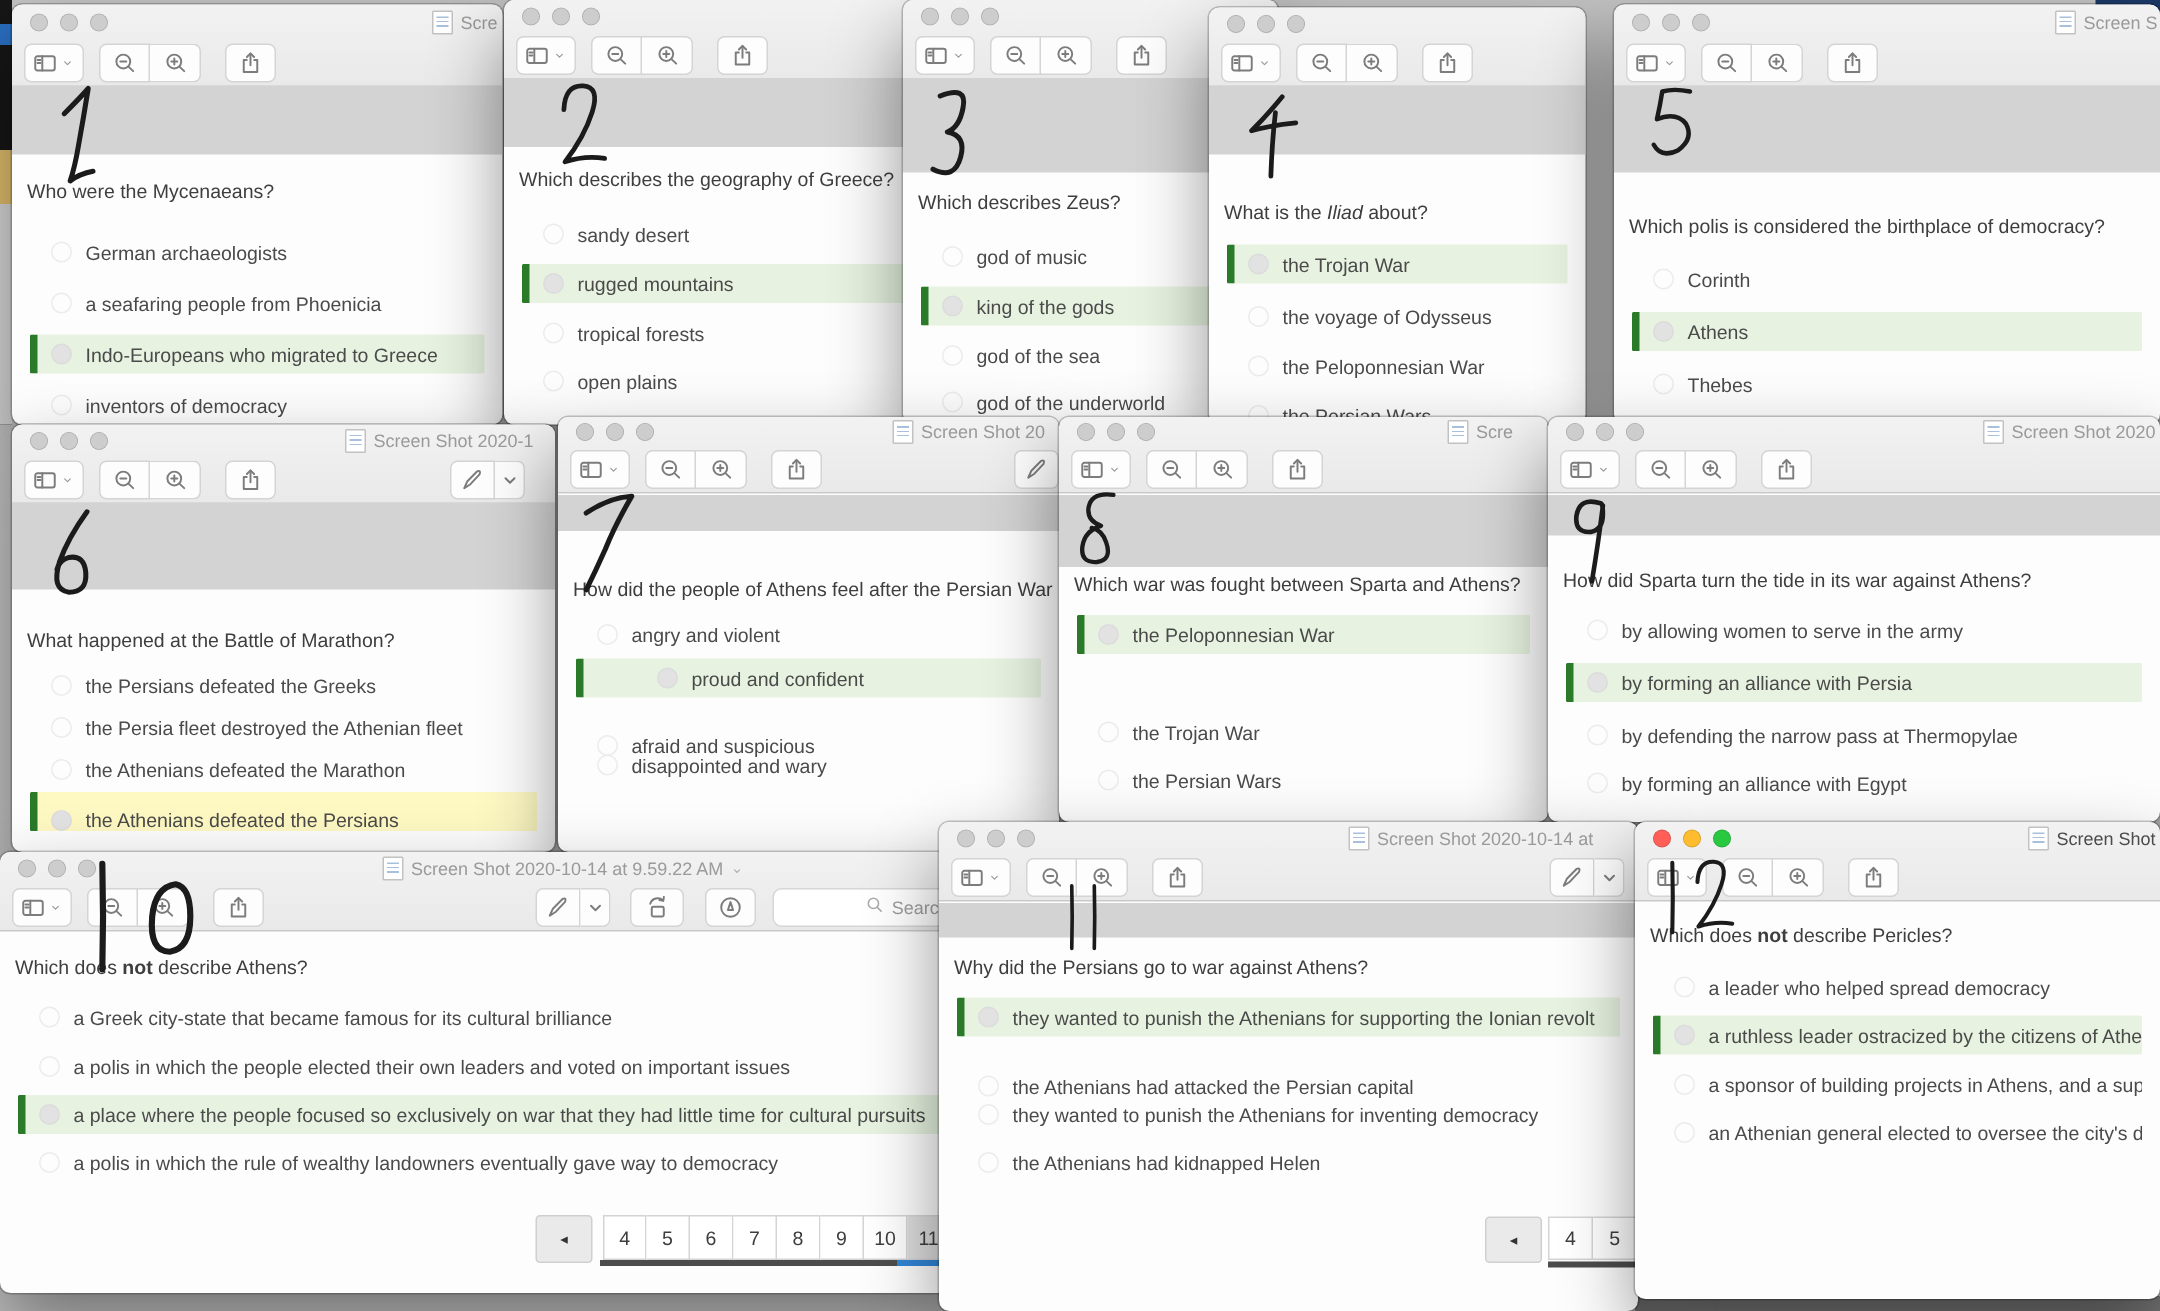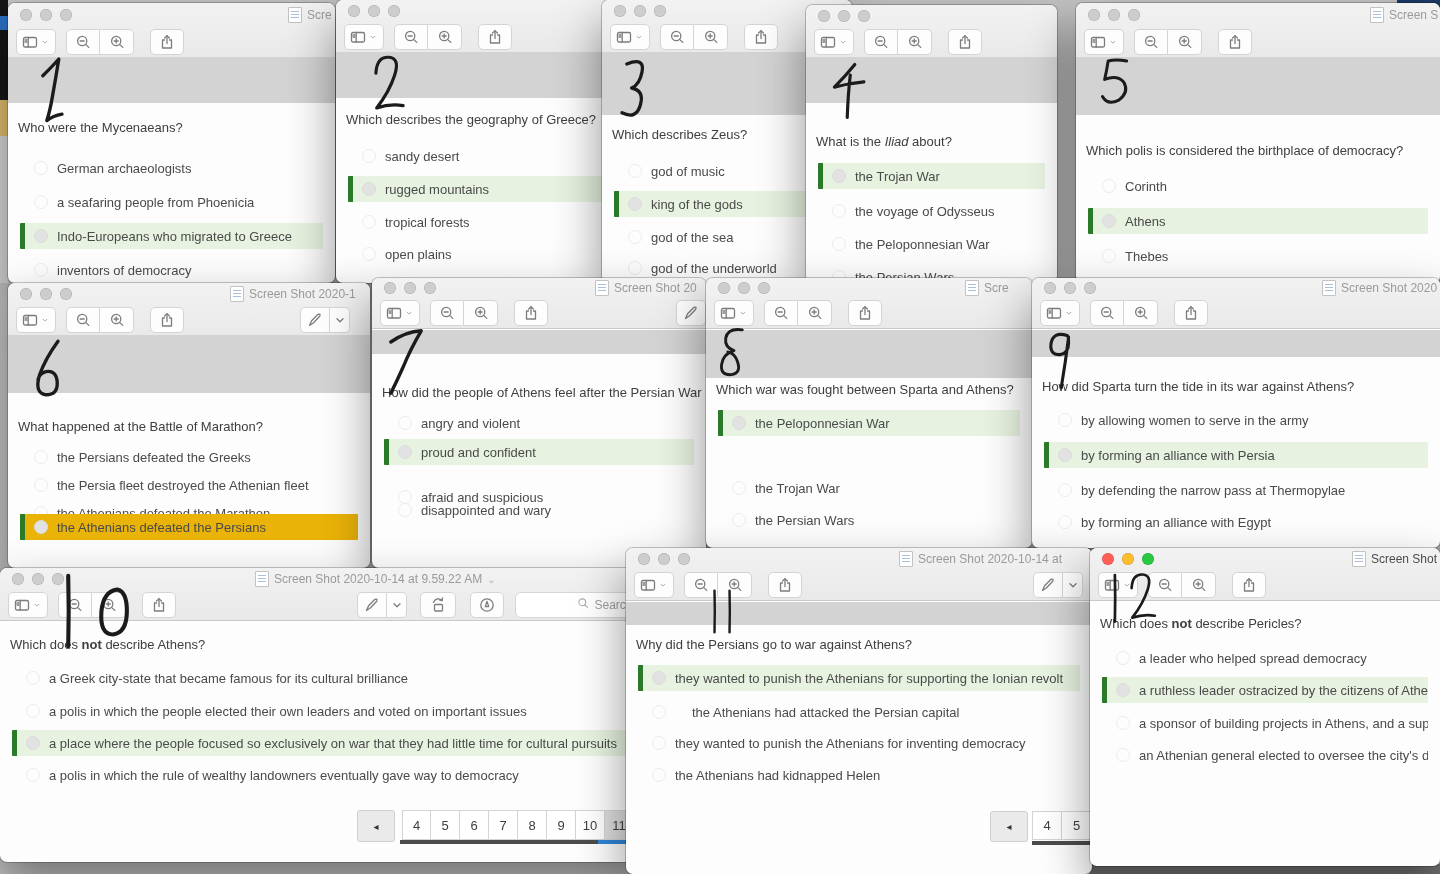--- a/index.html
+++ b/index.html
@@ -477,21 +477,21 @@
         <span class="opt-text">the Persians defeated the Greeks</span>
       </div>
       <div class="opt-row" style="top: 189px;">
         <span class="radio"></span>
         <span class="opt-text">the Persia fleet destroyed the Athenian fleet</span>
       </div>
       <div class="opt-row" style="top: 217px;">
         <span class="radio"></span>
         <span class="opt-text">the Athenians defeated the Marathon</span>
       </div>
-      <div class="opt-row sel" style="top: 231px; background: #eab308; --bar: #2a7a2a;">
+      <div class="opt-row sel" style="top: 245px; background: #fef9c3; align-items: flex-end; --bar: #2a7a2a;">
         <span class="radio"></span>
         <span class="opt-text">the Athenians defeated the Persians</span>
         <span style="position: absolute; left: 0px; top: 0px; bottom: 0px; width: 5px; background: rgb(42, 122, 42);"></span>
       </div>
       <svg class="annotation" viewBox="0 0 56 90" style="left: 14px; top: 55px; width: 56px; height: 72px;">
         <path d="M38,4 Q22,26 15,46 Q8,69 23,71 Q38,71 37,55 Q36,40 23,42 Q15,44 13,52" transform="translate(0,0)"></path>
       </svg>
     </section>
     <section class="window" style="left: 372px; top: 278px; width: 334px; height: 290px; z-index: 7;">
       <div class="chrome" style="height: 50px;">
@@ -546,21 +546,21 @@
             <path d="M2.5,13.5 L4.6,8.8 L11,2.3 Q13.9,1.3 12.7,4.2 L6.6,10.8 Z"></path>
           </svg>
         </button>
       </div>
       <div class="gray-band" style="top: 52px; height: 24px;"></div>
       <div class="question" style="top: 107px;"><span>How did the people of Athens feel after the Persian Wars?</span><span></span><span></span></div>
       <div class="opt-row" style="top: 132px;">
         <span class="radio"></span>
         <span class="opt-text">angry and violent</span>
       </div>
-      <div class="opt-row sel" style="top: 161px; background: rgb(231, 243, 224); --bar: #2a7a2a;">
+      <div class="opt-row sel" style="top: 161px; background: rgb(231, 243, 224); padding-left: 40px; --bar: #2a7a2a;">
         <span class="radio"></span>
         <span class="opt-text">proud and confident</span>
         <span style="position: absolute; left: 0px; top: 0px; bottom: 0px; width: 5px; background: rgb(42, 122, 42);"></span>
       </div>
       <div class="opt-row" style="top: 206px;">
         <span class="radio"></span>
         <span class="opt-text">afraid and suspicious</span>
       </div>
       <div class="opt-row" style="top: 219px;">
         <span class="radio"></span>
@@ -889,21 +889,21 @@
           </button>
         </div>
       </div>
       <div class="gray-band" style="top: 54px; height: 23px;"></div>
       <div class="question" style="top: 89px;"><span>Why did the Persians go to war against Athens?</span><span></span><span></span></div>
       <div class="opt-row sel" style="top: 117px; background: rgb(231, 243, 224); --bar: #2a7a2a;">
         <span class="radio"></span>
         <span class="opt-text">they wanted to punish the Athenians for supporting the Ionian revolt</span>
         <span style="position: absolute; left: 0px; top: 0px; bottom: 0px; width: 5px; background: rgb(42, 122, 42);"></span>
       </div>
-      <div class="opt-row" style="top: 151px; gap: 17px;">
+      <div class="opt-row" style="top: 163px;">
         <span class="radio"></span>
         <span class="opt-text">the Athenians had attacked the Persian capital</span>
       </div>
       <div class="opt-row" style="top: 182px;">
         <span class="radio"></span>
         <span class="opt-text">they wanted to punish the Athenians for inventing democracy</span>
       </div>
       <div class="opt-row" style="top: 214px;">
         <span class="radio"></span>
         <span class="opt-text">the Athenians had kidnapped Helen</span>

